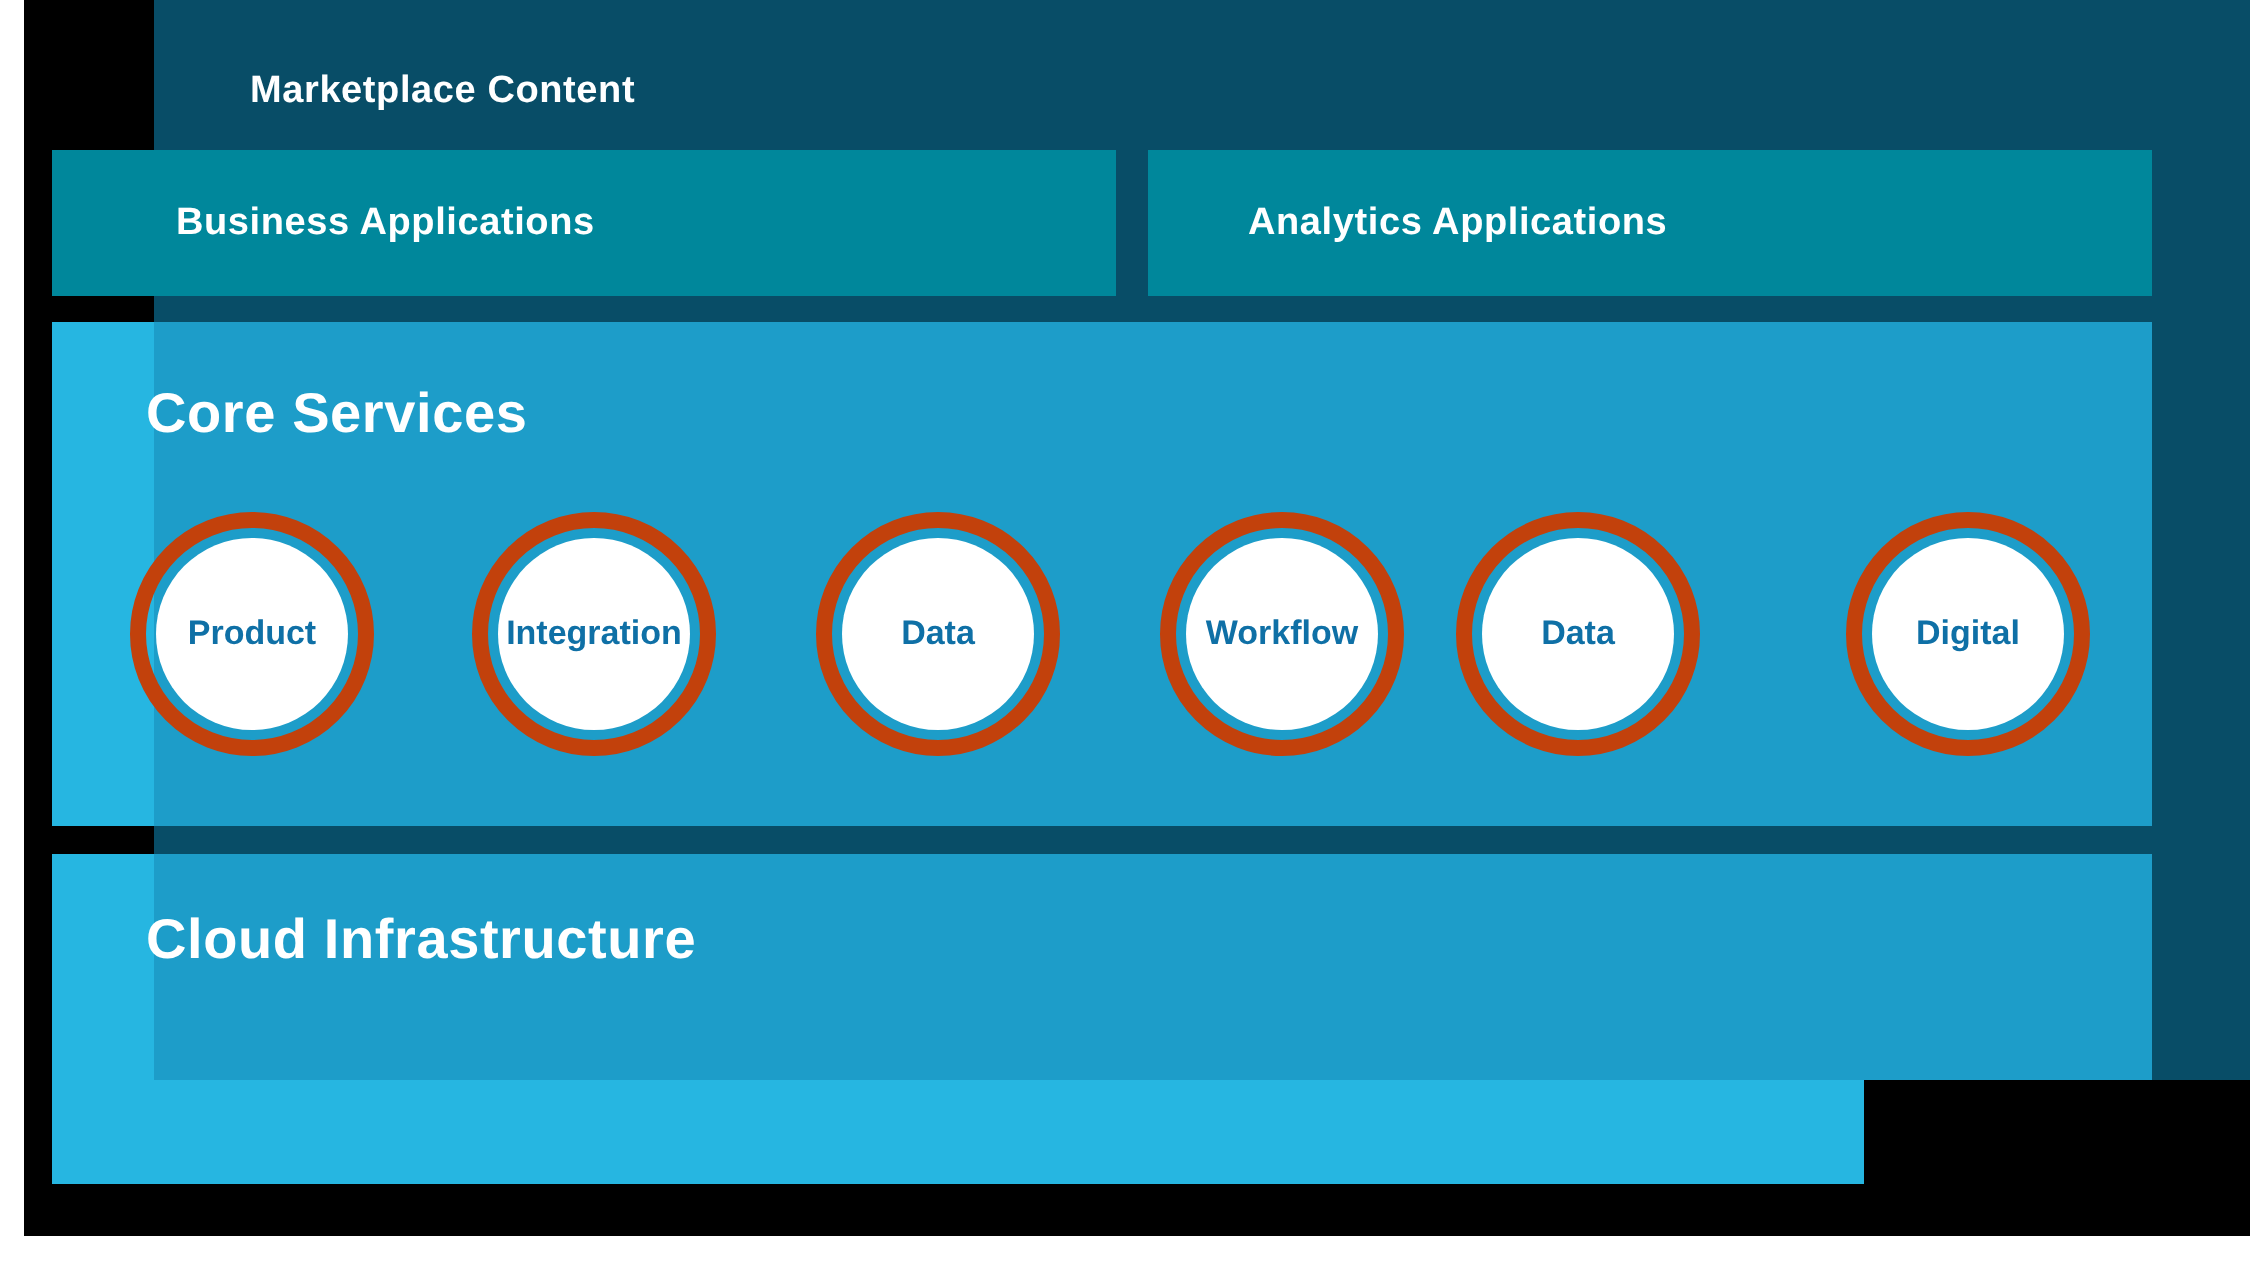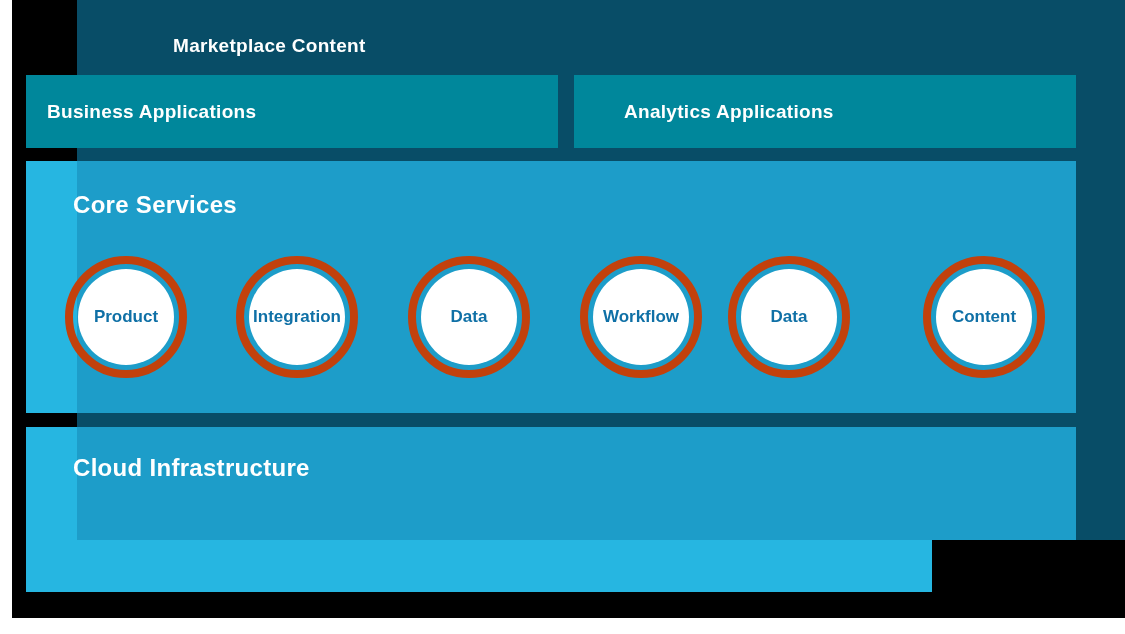--- a/index.html
+++ b/index.html
@@ -29,31 +29,30 @@
     width: 1048px; height: 540px;
     background: #084d67;
   }
   .marketplace-title {
     position: absolute;
     left: 125px; top: 35px;
     color: #ffffff;
     font-size: 19px;
     font-weight: bold;
     letter-spacing: 0.3px;
-    margin-left: 48px;
   }
   
   .app-box {
     position: absolute;
     top: 75px; height: 73px;
     background: #00879b;
     display: flex;
     align-items: center;
   }
-  .app-box-business { left: 26px; width: 532px; padding-left: 21px; }
+  .app-box-business { left: 26px; width: 532px; padding-left: 62px; }
   .app-box-analytics { left: 574px; width: 502px; padding-left: 50px; }
   .app-box { box-sizing: border-box; }
   .app-box-label {
     color: #ffffff;
     font-size: 19px;
     font-weight: bold;
     letter-spacing: 0.3px;
   }
   
   .core-box {
@@ -72,21 +71,21 @@
     position: absolute;
     left: 51px; top: 0;
     background: #1d9dc9;
   }
   .core-body { width: 999px; height: 252px; }
   .cloud-body { width: 999px; height: 113px; }
   .box-title {
     position: absolute;
     left: 47px;
     color: #ffffff;
-    font-size: 24px;
+    font-size: 28px;
     font-weight: bold;
     letter-spacing: 0.3px;
   }
   .core-title { top: 30px; }
   .cloud-title { top: 27px; }
   
   .service-circle {
     position: absolute;
     top: 95px;
     width: 122px; height: 122px;
@@ -164,21 +163,21 @@
     </div>
 
     <div class="service-circle c5">
       <div class="service-inner">
         <span class="service-label">Data</span>
       </div>
     </div>
 
     <div class="service-circle c6">
       <div class="service-inner">
-        <span class="service-label">Content</span>
+        <span class="service-label">Digital</span>
       </div>
     </div>
   </div>
 
   <div class="cloud-box">
     <div class="box-body cloud-body"></div>
     <div class="box-title cloud-title">Cloud Infrastructure</div>
   </div>
 
 </div>

